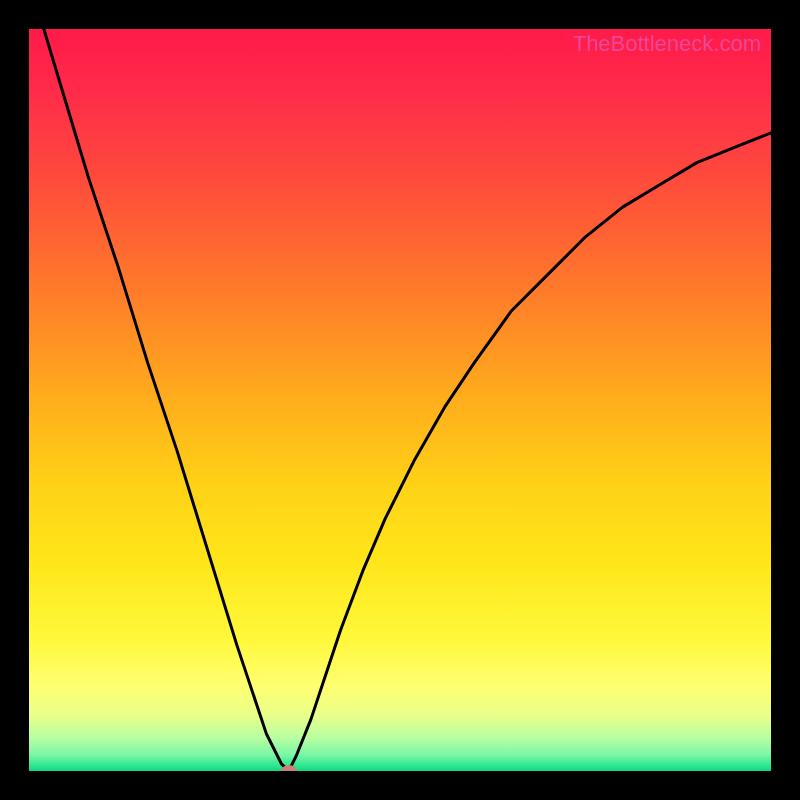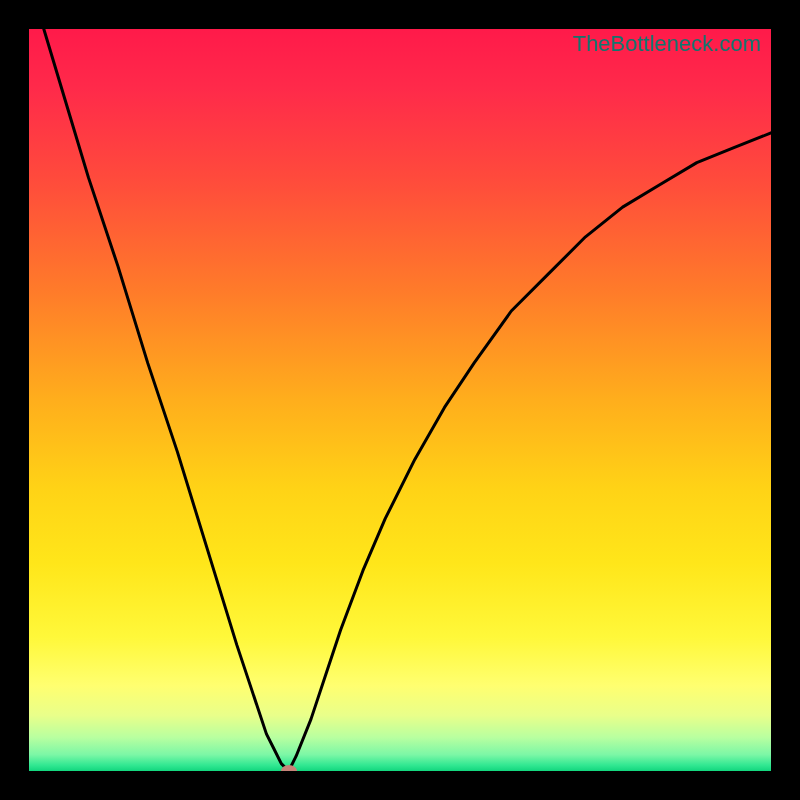--- a/index.html
+++ b/index.html
@@ -27,21 +27,21 @@
   }
   .bg-gradient {
     position: absolute;
     left: 0; top: 0;
     width: 100%; height: 100%;
   }
   .watermark {
     position: absolute;
     top: 2px;
     right: 10px;
-    color: #0f766e;
+    color: #ec4899;
     font-size: 22px;
     font-weight: 400;
     letter-spacing: 0px;
   }
   svg.curve {
     position: absolute;
     left: 0; top: 0;
     width: 742px; height: 742px;
   }
   .dot {

